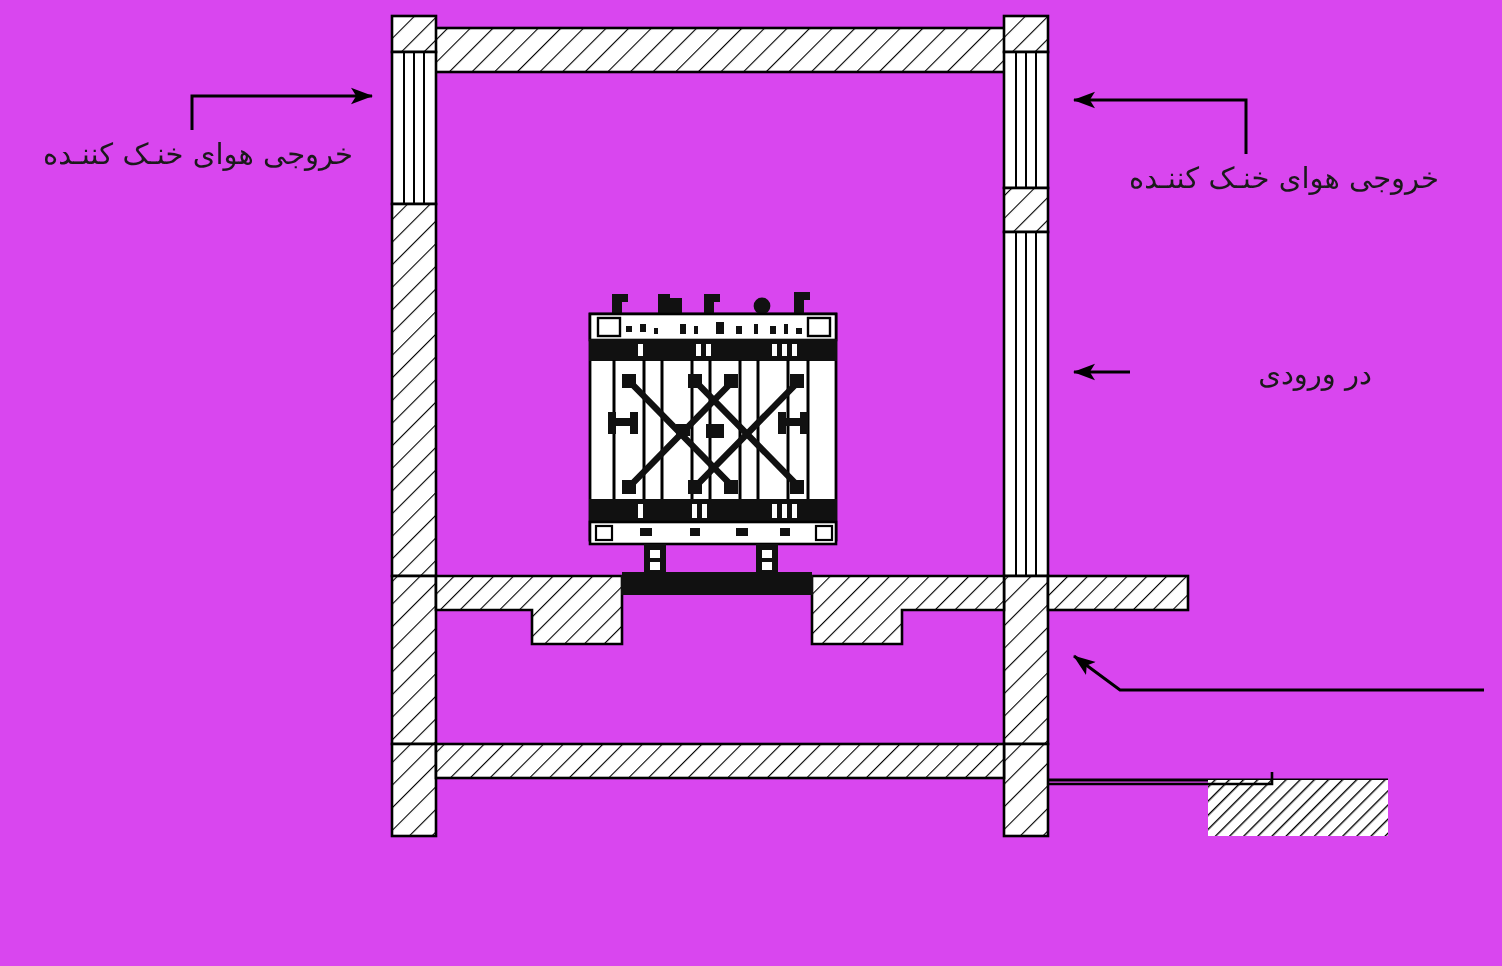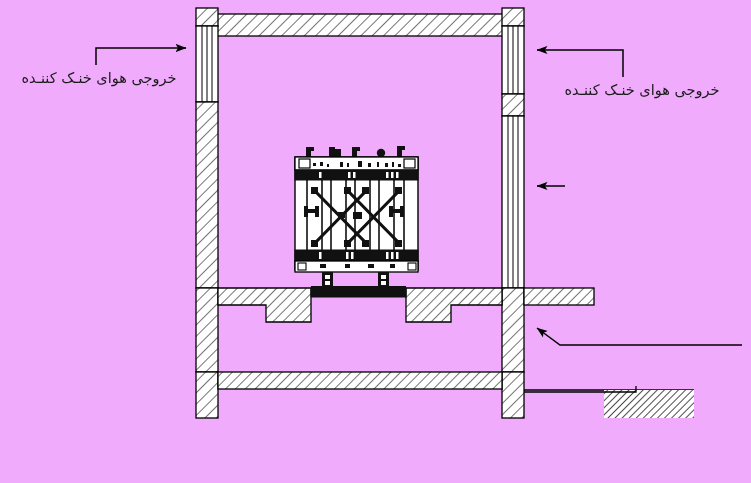--- a/index.html
+++ b/index.html
@@ -1,18 +1,18 @@
 <!DOCTYPE html>
 <html><head>
 <meta charset="utf-8">
 <style>
   html,body{margin:0;padding:0;background:#ffffff;}
   body{width:751px;height:483px;overflow:hidden;
        font-family:"DejaVu Sans","Liberation Sans",sans-serif;}
-  #stage{position:relative;width:751px;height:483px;background:#f0abfc;}
+  #stage{position:relative;width:751px;height:483px;background:#d946ef;}
   svg.diagram{position:absolute;left:0;top:0;width:751px;height:483px;}
   .lbl{position:absolute;color:#1a1a1a;direction:rtl;text-align:center;
        font-family:"DejaVu Sans","Liberation Sans",sans-serif;
        white-space:nowrap;line-height:1.45;}
   .lbl.two{line-height:1.5;}
   #lbl-outlet-1{left:4px;  top:68px;  width:190px; font-size:14.5px;}
   #lbl-outlet-2{left:538px;top:80px;  width:208px; font-size:14.5px;}
   #lbl-door{left:566px;   top:178px;  width:120px; font-size:14.5px;text-align:right;}
   #lbl-inlet{left:548px;  top:323px;  width:196px; font-size:14.5px;text-align:right;}
   #lbl-ground{left:582px; top:369px;  width:110px; font-size:14.5px;text-align:right;}
@@ -246,17 +246,18 @@
   </svg>
 
   <div class="lbl two" id="lbl-outlet-1">
     <span>خروجی هوای خنـک کننـده</span>
   </div>
 
   <div class="lbl two" id="lbl-outlet-2">
     <span>خروجی هوای خنـک کننـده</span>
   </div>
 
+  <div class="lbl" id="lbl-door">در ورودی</div>
 
 
 
 
 </div>
 
 </body></html>

